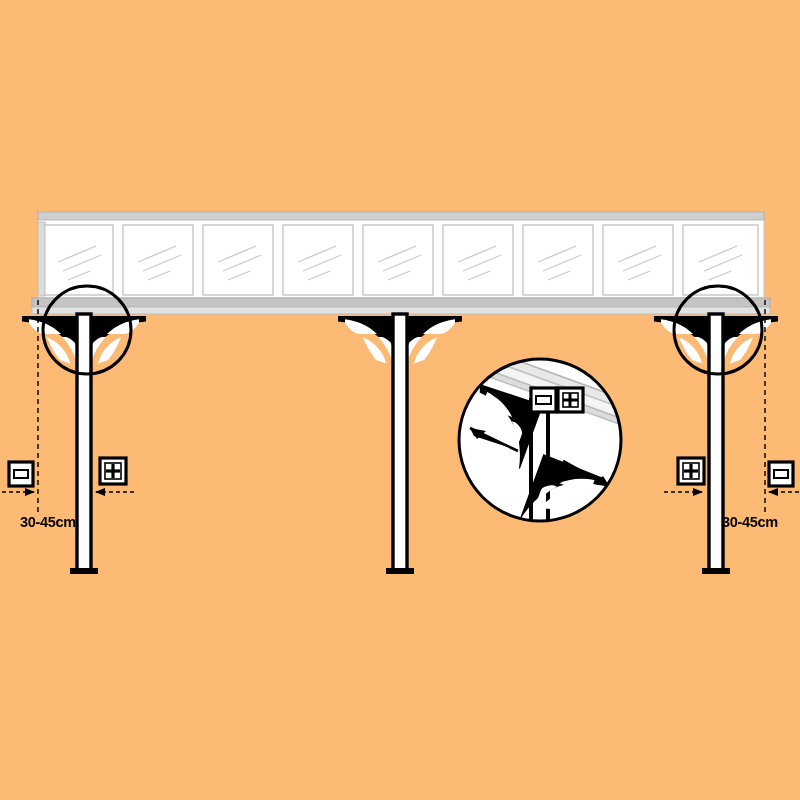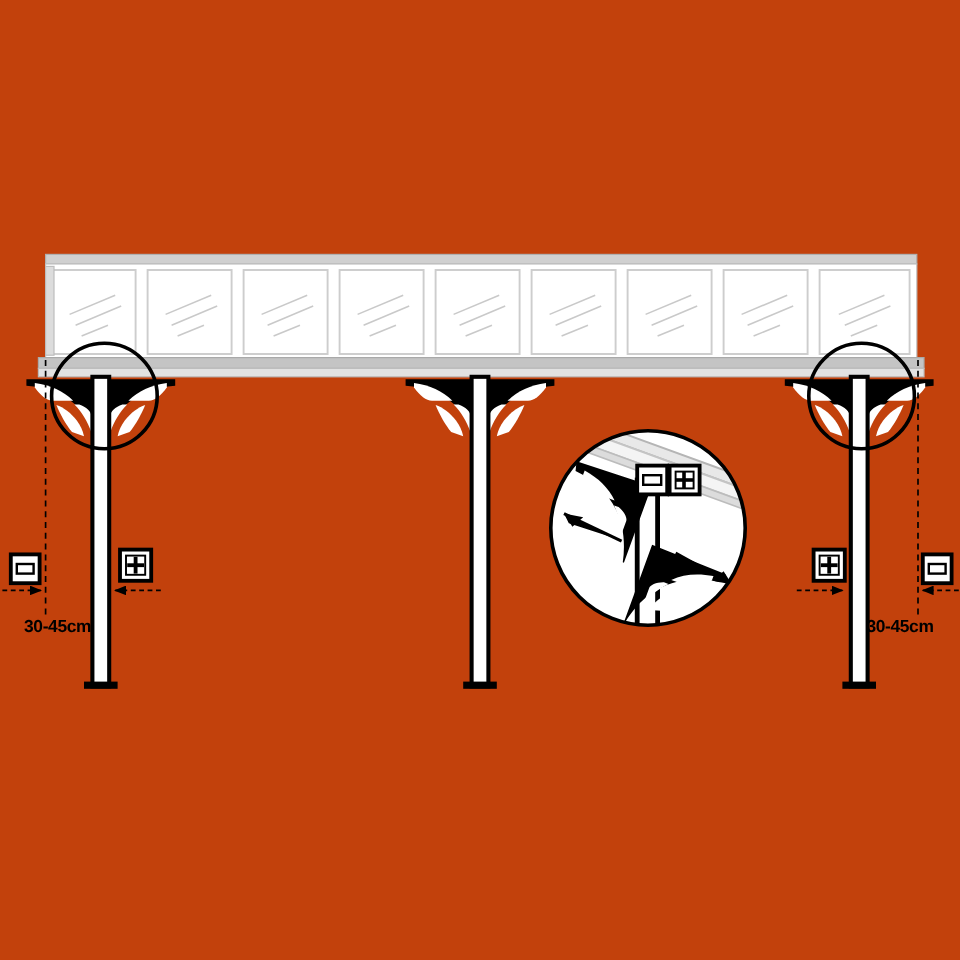--- a/index.html
+++ b/index.html
@@ -10,21 +10,21 @@
   body {
     width: 800px;
     height: 800px;
     font-family: "Liberation Sans", sans-serif;
     overflow: hidden;
   }
   #diagram-root {
     position: relative;
     width: 800px;
     height: 800px;
-    background: #c2410c;
+    background: #fdba74;
   }
   svg.stage {
     display: block;
     width: 800px;
     height: 800px;
   }
   .dim-text {
     font-family: "Liberation Sans", sans-serif;
     font-size: 14.5px;
     font-weight: bold;

